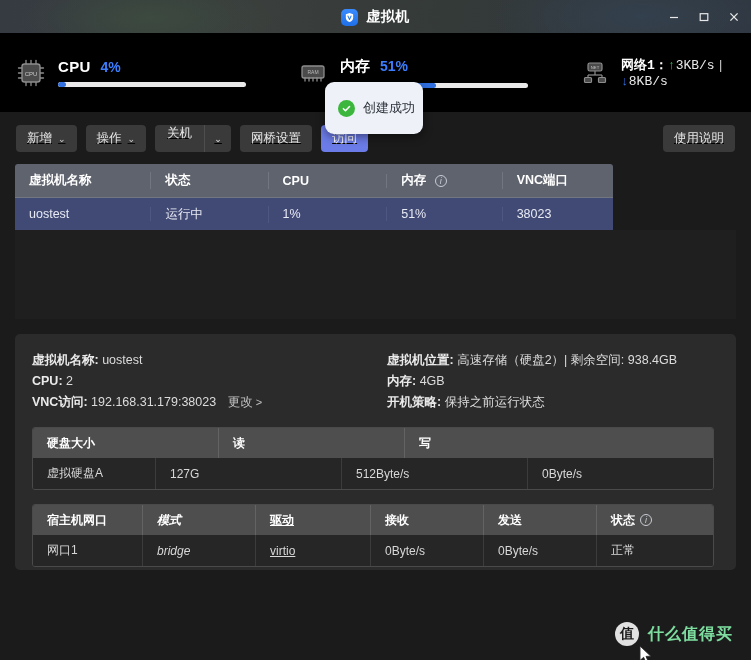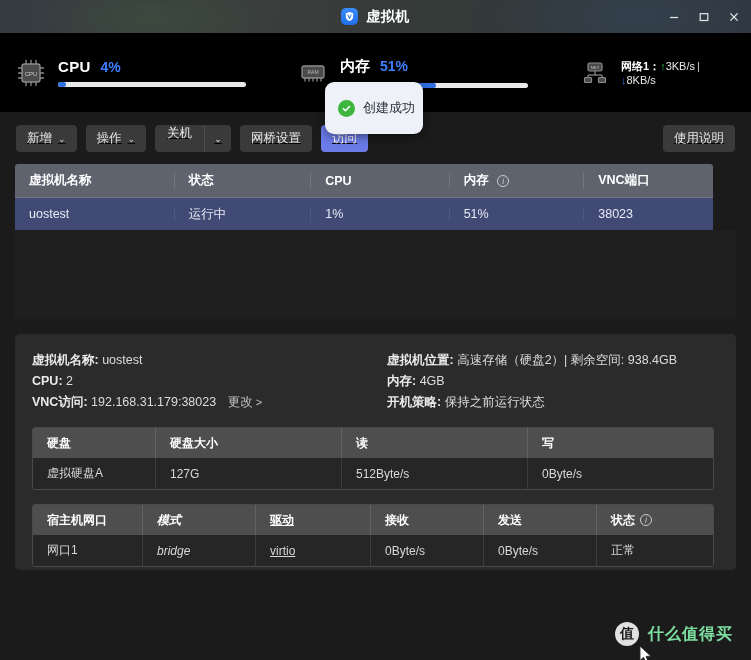--- a/index.html
+++ b/index.html
@@ -18,21 +18,21 @@
   
   .titlebar {
     position: relative;
     height: 33px;
     background:
       radial-gradient(ellipse 180px 60px at 150px 18px, #3c4a3f 0%, rgba(60,74,63,0) 70%),
       radial-gradient(ellipse 200px 70px at 640px 16px, #33404d 0%, rgba(51,64,77,0) 75%),
       linear-gradient(100deg, #363b42 0%, #3a3e3c 35%, #343a38 60%, #2f3640 100%);
     display: flex; align-items: center; justify-content: center;
   }
-  .title-group { display: flex; align-items: center; gap: 8px; }
+  .title-group { display: flex; align-items: flex-end; gap: 8px; }
   .app-icon {
     width: 17px; height: 17px; border-radius: 5px;
     background: linear-gradient(180deg,#3a8bfd 0%, #1f6fe8 100%);
     display: flex; align-items: center; justify-content: center;
   }
   .app-icon svg { display: block; }
   .title-text {
     color: #fff; font-size: 14px; font-weight: bold; letter-spacing: .5px;
   }
   .winbtns {
@@ -66,21 +66,21 @@
   }
   .bar-fill { height: 100%; background: #2f6fe0; border-radius: 3px; }
 
   .mem-stat { margin-left: 52px; }
   .mem-block { margin-left: 12px; }
   .mem-line { display: flex; align-items: baseline; gap: 10px; }
   .mem-label { color: #fff; font-size: 15px; font-weight: bold; }
   .mem-value { color: #3d7eff; font-size: 14px; font-weight: bold; }
 
   .net-stat { margin-left: 52px; }
-  .net-text { margin-left: 11px; color: #ffffff; font-size: 11px; }
+  .net-text { margin-left: 11px; color: #ffffff; font-size: 13px; font-family: Liberation Mono, monospace; }
   .net-text b { font-weight: bold; }
   .up-arrow { color: #2bbd4e; font-weight: bold; }
   .down-arrow { color: #2f6fe0; font-weight: bold; }
   .net-sep { color: #cfcfcf; margin: 0 2px; }
   .net-num { color: #e9e9e9; }
 
   
   .toast {
     position: absolute; left: 325px; top: 49px;
     width: 98px; height: 52px;
@@ -132,21 +132,21 @@
   .split .arrow {
     height: 27px; width: 26px; background: #3a3a3a;
     border-radius: 0 4px 4px 0;
     display: flex; align-items: center; justify-content: center;
     color: #e6e6e6; font-size: 9px; cursor: pointer;
   }
   .btn.primary { background: #6b7ce8; color: #ffffff; }
   .spacer { flex: 1; }
 
   
-  .vm-table { width: 698px; border-radius: 3px 3px 0 0; overflow: hidden; }
+  .vm-table { width: 598px; border-radius: 3px 3px 0 0; overflow: hidden; }
   .vm-head {
     display: flex; height: 34px; background: #5f636e;
     color: #ffffff; font-size: 12.5px; font-weight: bold;
     align-items: center;
   }
   .vm-row {
     display: flex; height: 32px; background: #414a75;
     color: #e8eaf4; font-size: 12.5px; align-items: center;
     cursor: pointer;
   }
@@ -420,21 +420,20 @@
           </div>
           <div class="line">
             <span class="lbl">开机策略:</span>
             <span>保持之前运行状态</span>
           </div>
         </div>
       </div>
 
       <div class="sub-table">
         <div class="sub-head">
-          <div class="d1">硬盘</div>
           <div class="d2">硬盘大小</div>
           <div class="d3">读</div>
           <div class="d4">写</div>
         </div>
         <div class="sub-row">
           <div class="d1">虚拟硬盘A</div>
           <div class="d2">127G</div>
           <div class="d3">512Byte/s</div>
           <div class="d4">0Byte/s</div>
         </div>

